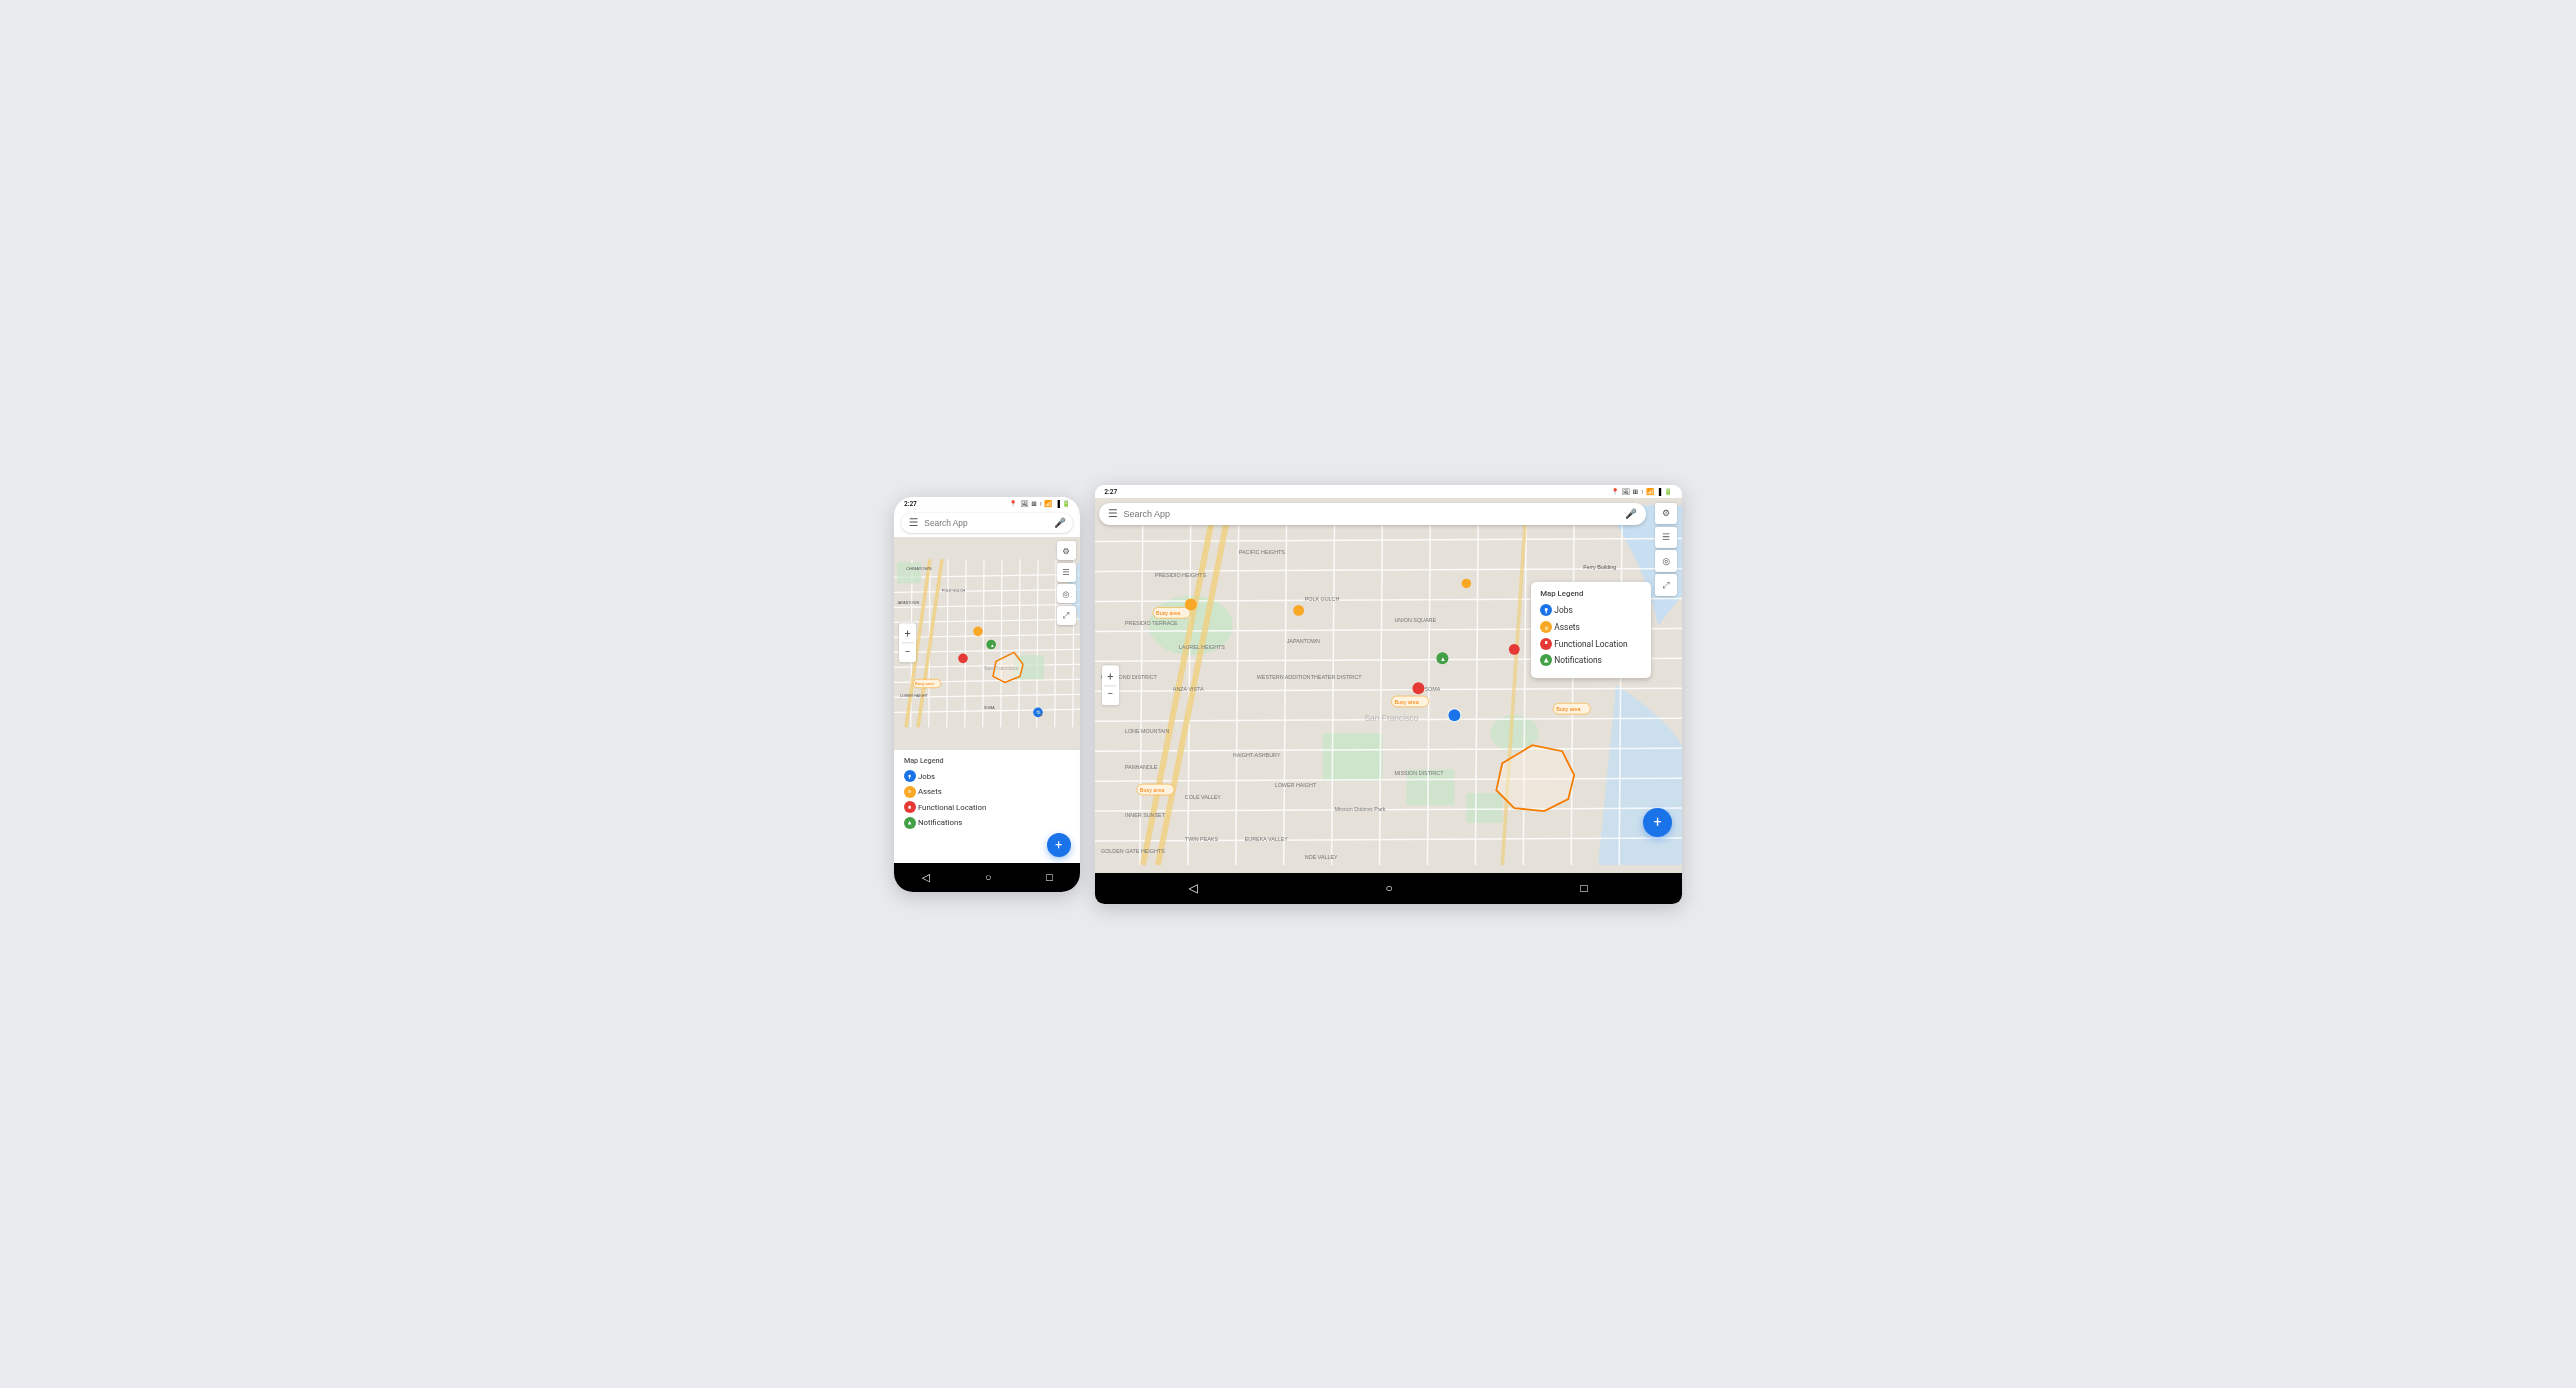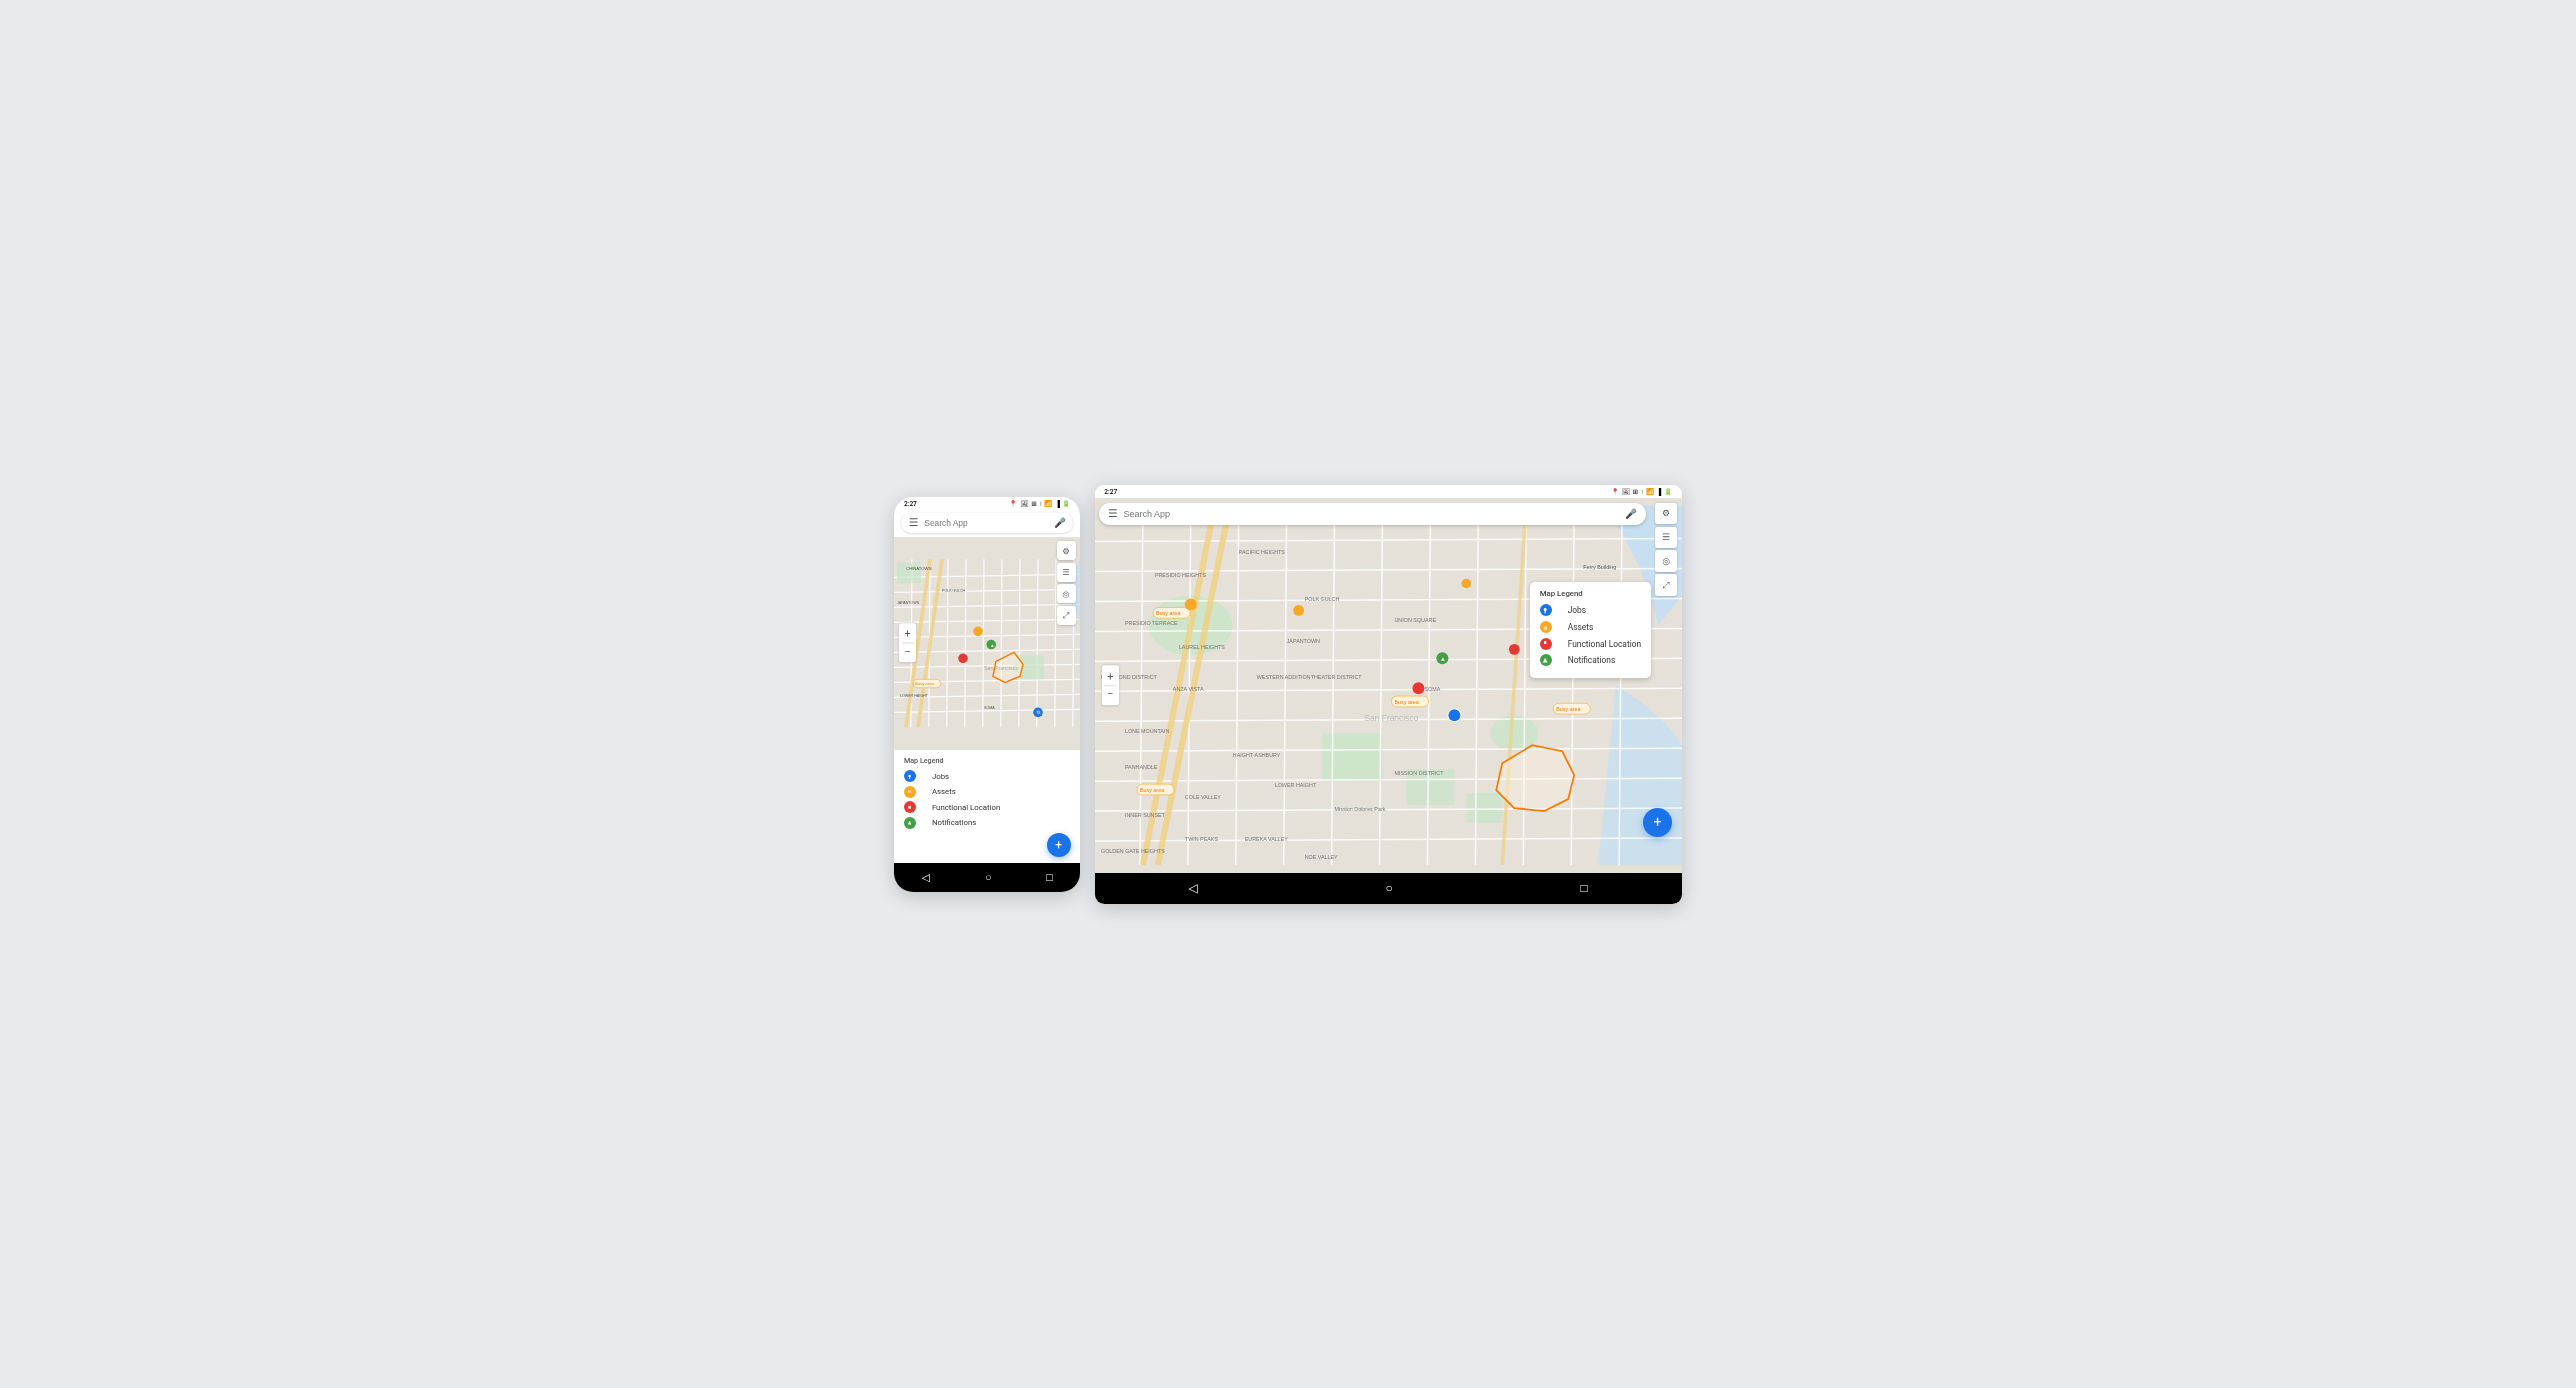--- a/index.html
+++ b/index.html
@@ -82,21 +82,21 @@
     }
     .legend-title {
       font-size: 7.2px;
       font-weight: 500;
       color: #555;
       margin-bottom: 4.8px;
     }
     .legend-item {
       display: flex;
       align-items: center;
-      gap: 16px;
+      gap: 2px;
       margin-bottom: 3.6px;
       font-size: 7.8px;
       color: #333;
     }
     .legend-dot {
       width: 12px; height: 12px;
       border-radius: 50%;
       display: flex; align-items: center; justify-content: center;
       font-size: 6px;
       color: #fff;

